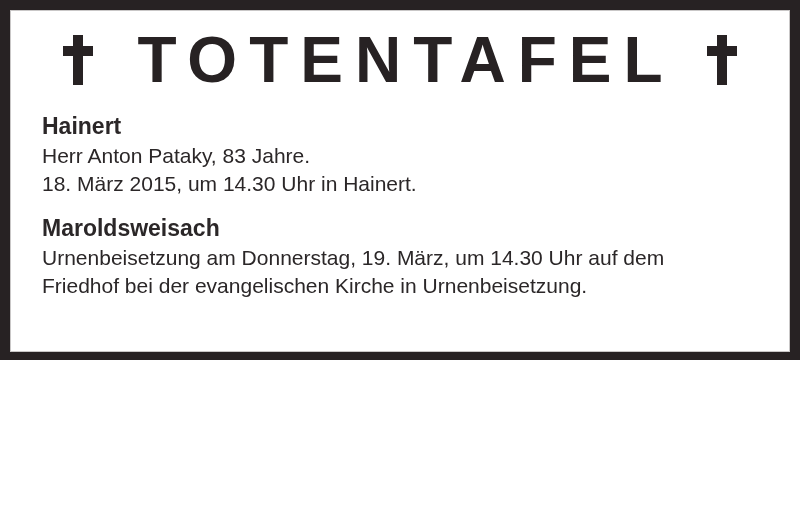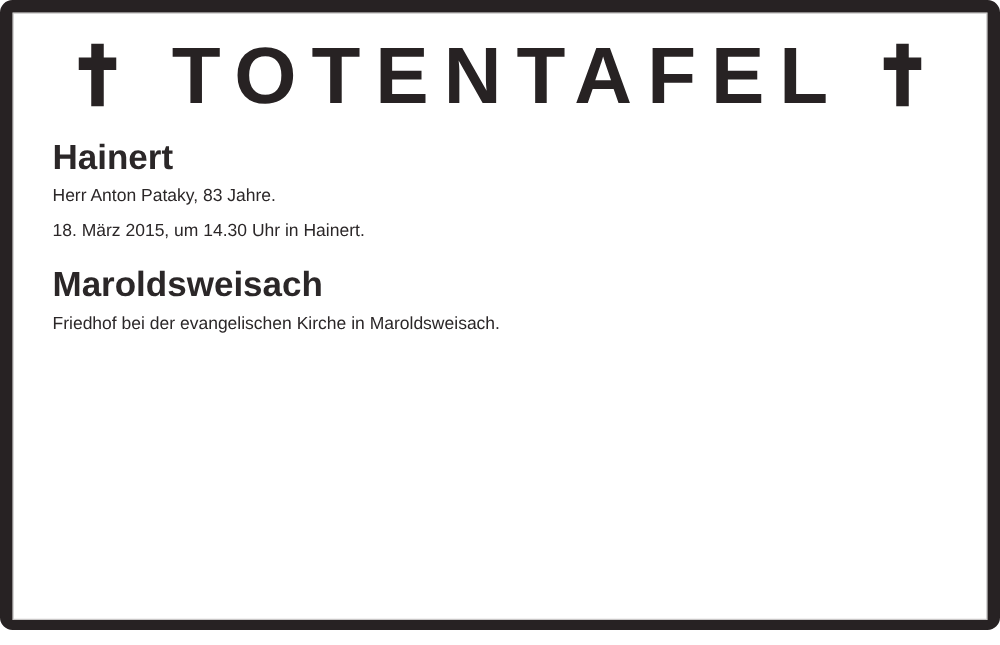--- a/index.html
+++ b/index.html
@@ -12,29 +12,28 @@
     padding:0;
     width:800px;
     height:516px;
     background:var(--paper);
     font-family:"Liberation Sans", sans-serif;
     -webkit-font-smoothing:antialiased;
   }
   .board{
     box-sizing:border-box;
     width:800px;
-    height:504px;
+    height:360px;
     background:var(--paper);
     border-top:10px solid var(--ink);
     border-left:10px solid var(--ink);
     border-right:10px solid var(--ink);
     border-bottom:8px solid var(--ink);
     box-shadow: inset 0 0 0 1px #c9c7c7;
     overflow:hidden;
-    border-radius:10px;
   }
   .masthead{
     display:flex;
     justify-content:center;
     align-items:center;
     gap:44px;
     margin-top:14px;
     height:72px;
   }
   .title{
@@ -72,28 +71,28 @@
     background:var(--ink);
   }
   .notices{
     padding:0 24px 0 32px;
   }
   .notice{
     margin-top:16px;
   }
   .notice h2{
     margin:0 0 2px 0;
-    font-size:28px;
+    font-size:23px;
     line-height:28px;
     font-weight:bold;
     color:var(--text);
   }
   .notice p{
     margin:0;
-    font-size:14px;
+    font-size:21px;
     line-height:28px;
     color:var(--text);
     white-space:nowrap;
   }
 </style>
 </head>
 <body>
 
 <div class="board">
 
@@ -113,18 +112,19 @@
 
     <section class="notice">
       <h2>Hainert</h2>
       <p>Herr Anton Pataky, 83 Jahre.</p>
       <p>18. März 2015, um 14.30 Uhr in Hainert.</p>
     </section>
 
 
     <section class="notice">
       <h2>Maroldsweisach</h2>
-      <p>Friedhof bei der evangelischen Kirche in Maroldsweisach.</p>
+      <p>Urnenbeisetzung am Donnerstag, 19. März, um 14.30 Uhr auf dem</p>
+      <p>Friedhof bei der evangelischen Kirche in Urnenbeisetzung.</p>
     </section>
 
   </main>
 
 </div>
 
 </body></html>

